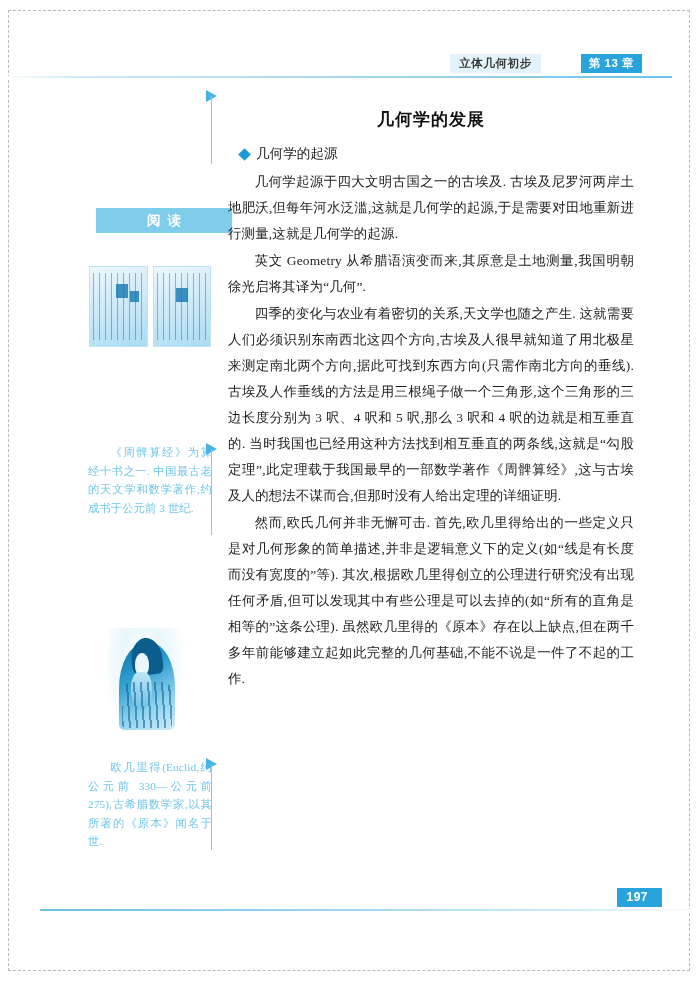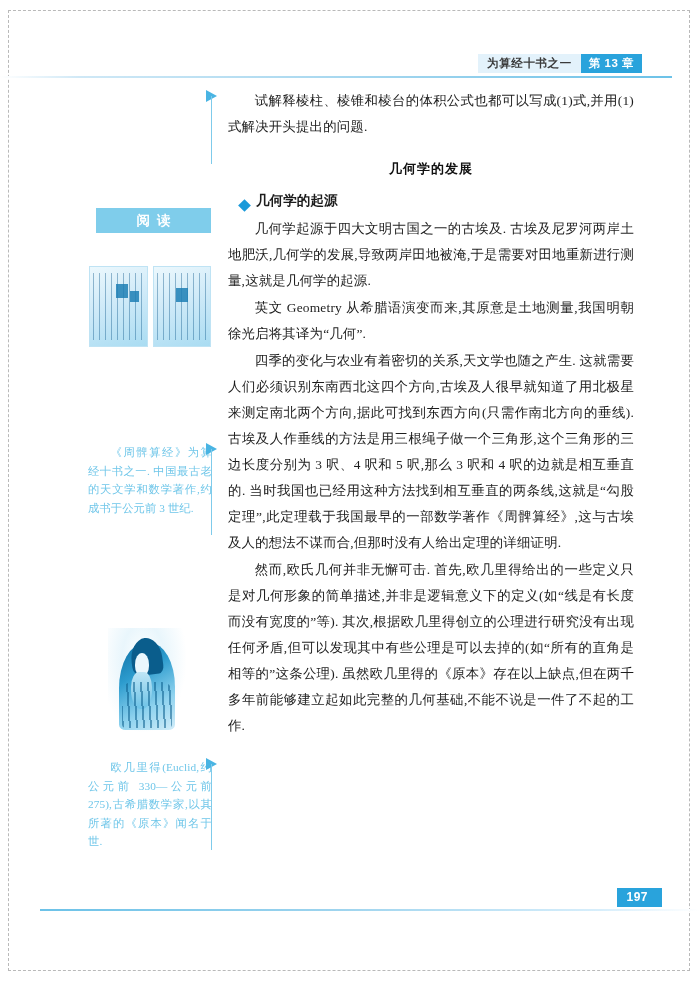--- a/index.html
+++ b/index.html
@@ -54,20 +54,21 @@
   .running-head .rh-chapter {
     background: #29a3dc;
     color: #ffffff;
     font-family: "Liberation Sans", sans-serif;
     font-weight: bold;
     font-size: 11.5px;
     letter-spacing: 0.5px;
     padding: 0 8px;
     display: flex;
     align-items: center;
+    margin-left: 40px;
   }
   .header-rule {
     position: absolute;
     top: 76px;
     left: 0px;
     right: 28px;
     height: 2px;
     background: linear-gradient(to right, #ffffff 0%, #cfe8f6 12%, #9ed4ee 60%, #6cc2e8 100%);
   }
 
@@ -100,32 +101,32 @@
   }
   .frac .num { padding: 0 2px; }
   .frac .den { padding: 0 2px; border-top: 1px solid #1c1c1c; }
   .ital { font-style: italic; font-family: "Liberation Serif", serif; }
   .sub { font-size: 0.72em; vertical-align: -0.28em; }
 
   .section-title {
     text-align: center;
     font-family: "Liberation Sans", sans-serif;
     font-weight: bold;
-    font-size: 13px;
+    font-size: 17px;
     color: #111111;
     letter-spacing: 1px;
     margin: 20px 0 14px 0;
   }
   .sub-head {
     display: flex;
-    align-items: flex-end;
+    align-items: center;
     gap: 7px;
     margin: 14px 0 6px 12px;
     font-size: 13.6px;
-    font-weight: bold;
+    font-weight: normal;
     color: #1c1c1c;
   }
   .diamond {
     width: 9px;
     height: 9px;
     background: #1a9ada;
     transform: rotate(45deg);
     flex: 0 0 auto;
   }
 
@@ -155,21 +156,21 @@
     border-top: 6px solid transparent;
     border-bottom: 6px solid transparent;
     border-left: 11px solid #49b4e3;
   }
 
   
   .read-label {
     position: absolute;
     left: 96px;
     top: 208px;
-    width: 115px;
+    width: 136px;
     height: 25px;
     background: #7fcdeb;
     color: #ffffff;
     font-family: "Liberation Sans", sans-serif;
     font-weight: bold;
     font-size: 13.5px;
     letter-spacing: 7px;
     display: flex;
     align-items: center;
     justify-content: center;
@@ -294,21 +295,21 @@
   }
 </style>
 </head>
 <body>
 
 <div class="page">
 
   <div class="crop-border"></div>
 
   <div class="running-head">
-    <div class="rh-title">为算经十书之一</div>
+    <div class="rh-title">立体几何初步</div>
     <div class="rh-chapter">第 13 章</div>
   </div>
   <div class="header-rule"></div>
 
   <div class="gutter">
 
     <div class="note-flag" style="left:206px; top:90px;"></div>
     <div class="note-rule" style="left:211px; top:96px; height:68px;"></div>
 
     <div class="read-label">阅读</div>
@@ -340,30 +341,29 @@
     <div class="margin-note" style="left:88px; top:758px;">
       <span class="mn-text">欧几里得(Euclid,约公元前 330—公元前 275),古希腊数学家,以其所著的《原本》闻名于世.</span>
     </div>
     <div class="note-flag" style="left:206px; top:758px;"></div>
     <div class="note-rule" style="left:211px; top:764px; height:86px;"></div>
   </div>
 
   <div class="content">
 
 
-    <p class="para">试解释棱柱、棱锥和棱台的体积公式也都可以写成(1)式,并用(1)式解决开头提出的问题.</p>
 
     <h2 class="section-title">几何学的发展</h2>
 
     <div class="sub-head">
       <span class="diamond"></span>
       <span>几何学的起源</span>
     </div>
 
-    <p class="para">几何学起源于四大文明古国之一的古埃及. 古埃及尼罗河两岸土地肥沃,几何学的发展,导致两岸田地被淹,于是需要对田地重新进行测量,这就是几何学的起源.</p>
+    <p class="para">几何学起源于四大文明古国之一的古埃及. 古埃及尼罗河两岸土地肥沃,但每年河水泛滥,这就是几何学的起源,于是需要对田地重新进行测量,这就是几何学的起源.</p>
     <p class="para">英文 Geometry 从希腊语演变而来,其原意是土地测量,我国明朝徐光启将其译为“几何”.</p>
     <p class="para">四季的变化与农业有着密切的关系,天文学也随之产生. 这就需要人们必须识别东南西北这四个方向,古埃及人很早就知道了用北极星来测定南北两个方向,据此可找到东西方向(只需作南北方向的垂线). 古埃及人作垂线的方法是用三根绳子做一个三角形,这个三角形的三边长度分别为 3 呎、4 呎和 5 呎,那么 3 呎和 4 呎的边就是相互垂直的. 当时我国也已经用这种方法找到相互垂直的两条线,这就是“勾股定理”,此定理载于我国最早的一部数学著作《周髀算经》,这与古埃及人的想法不谋而合,但那时没有人给出定理的详细证明.</p>
 
 
     <p class="para">然而,欧氏几何并非无懈可击. 首先,欧几里得给出的一些定义只是对几何形象的简单描述,并非是逻辑意义下的定义(如“线是有长度而没有宽度的”等). 其次,根据欧几里得创立的公理进行研究没有出现任何矛盾,但可以发现其中有些公理是可以去掉的(如“所有的直角是相等的”这条公理). 虽然欧几里得的《原本》存在以上缺点,但在两千多年前能够建立起如此完整的几何基础,不能不说是一件了不起的工作.</p>
   </div>
 
   <div class="footer-rule"></div>
   <div class="page-number">197</div>
 

